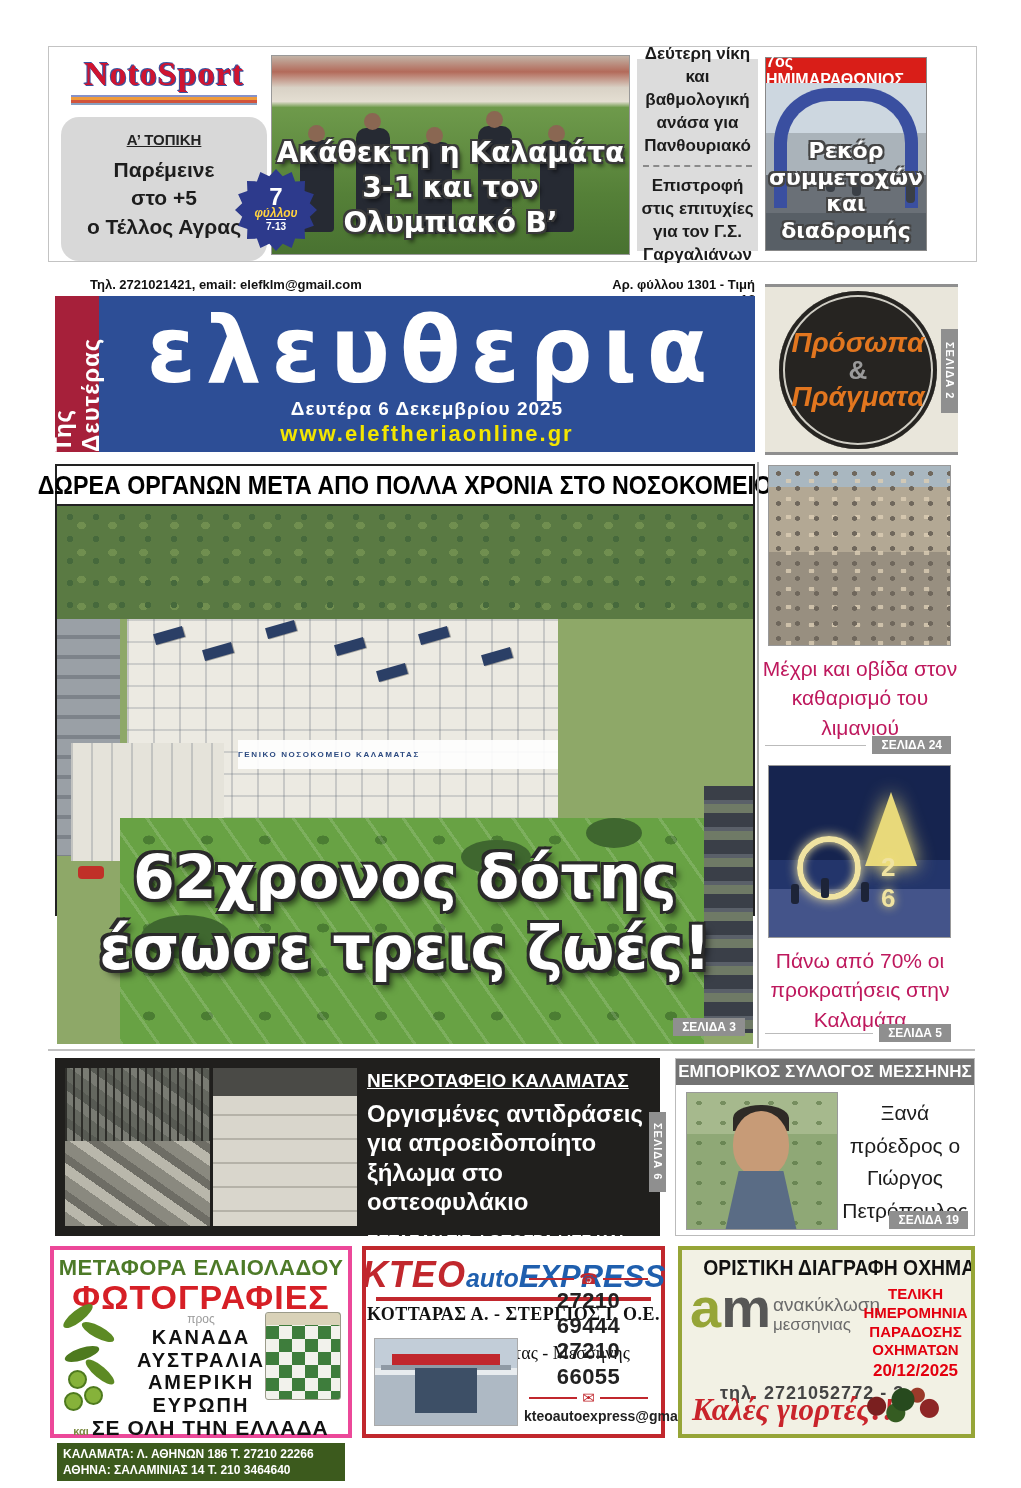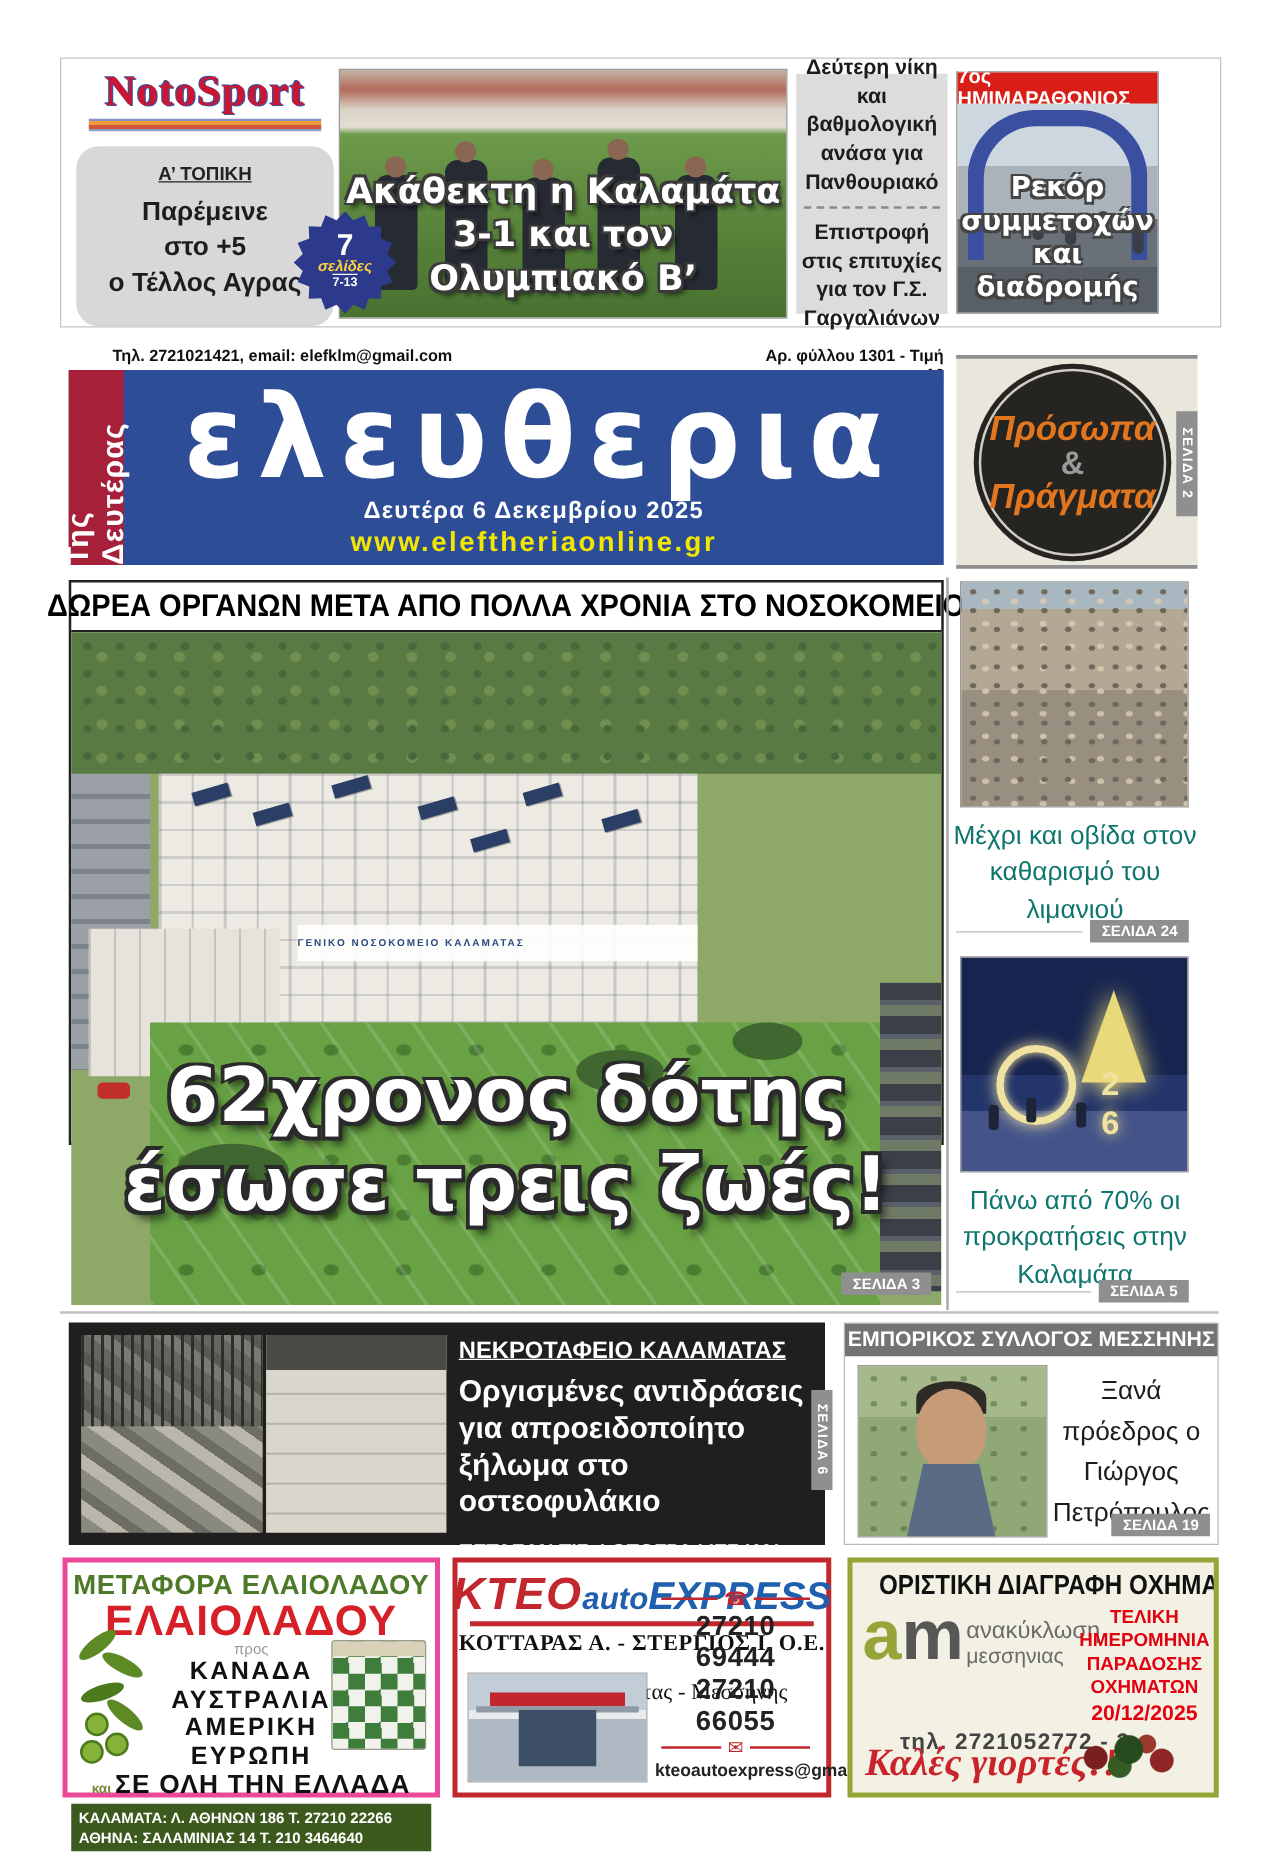--- a/index.html
+++ b/index.html
@@ -110,21 +110,21 @@
                radial-gradient(rgba(220,205,180,.8) 18%,transparent 19%) 8px 6px/23px 18px,
                linear-gradient(180deg,#a9b7c0 0 12%,#b3a894 12% 48%,#988f80 48% 100%);}
   .xmas{top:765px;height:173px;background:linear-gradient(180deg,#16244f 0 55%,#23356b 55% 72%,#44548a 72% 100%);}
   .tree{position:absolute;left:96px;top:26px;width:0;height:0;border-left:26px solid transparent;border-right:26px solid transparent;
     border-bottom:74px solid #e8d97a;filter:drop-shadow(0 0 10px #f4e27a);}
   .ring{position:absolute;left:28px;top:70px;width:52px;height:52px;border:6px solid #f0e3a1;border-radius:50%;
     box-shadow:0 0 12px #f0e3a1, inset 0 0 8px #f0e3a1;}
   .glow-digits{position:absolute;left:112px;top:86px;color:#f0e3a1;font-weight:bold;font-size:26px;letter-spacing:14px;
     text-shadow:0 0 10px #f4e27a;}
   .figure{position:absolute;width:8px;height:20px;background:#1d2438;border-radius:3px;}
-  .sb-caption{position:absolute;left:762px;width:196px;text-align:center;font-size:21px;color:#0f766e;line-height:1.4;}
+  .sb-caption{position:absolute;left:762px;width:196px;text-align:center;font-size:21px;color:#be185d;line-height:1.4;}
   .sb-badgerow{position:absolute;left:765px;width:186px;display:flex;align-items:center;}
   .sb-badgerow .rule{flex:1;height:1px;background:#bbb;margin-right:6px;}
 
   
   .cemetery{position:absolute;left:55px;top:1058px;width:605px;height:178px;background:#201f1d;}
   .cem-photos{position:absolute;left:10px;top:10px;width:292px;height:158px;display:flex;gap:3px;}
   .cem-p1{flex:1;background:repeating-linear-gradient(35deg,#8a897f 0 12px,#b9b7ab 12px 22px,#6e6d65 22px 30px),#7b7a72;}
   .cem-p1i{width:100%;height:46%;background:repeating-linear-gradient(90deg,#2e2e2a 0 2px,transparent 2px 8px),rgba(70,75,70,.55);}
   .cem-p2{flex:1;background:repeating-linear-gradient(180deg,#d9d6cc 0 22px,#b5b2a8 22px 24px),#d9d6cc;position:relative;}
   .cem-p2 .sky{position:absolute;left:0;top:0;width:100%;height:18%;background:#4a4a46;}
@@ -220,21 +220,21 @@
       <div class="noto-stripes"></div>
       <div class="noto-box">
         <div class="noto-league">Α’ ΤΟΠΙΚΗ</div>
         <div class="noto-line">Παρέμεινε</div>
         <div class="noto-line">στο +5</div>
         <div class="noto-line">ο Τέλλος Αγρας</div>
       </div>
     </div>
     <div class="starburst">
       <span class="sb-num">7</span>
-      <span class="sb-word">σελίδες</span>
+      <span class="sb-word">φύλλου</span>
       <span class="sb-range">7-13</span>
     </div>
 
     <div class="match-photo">
       <div class="pl" style="left:28px;bottom:22px;">
           <div class="head"></div>
         </div>
       <div class="pl" style="left:84px;bottom:26px;height:100px;">
           <div class="head"></div>
         </div>
@@ -375,21 +375,21 @@
       <div class="emp-hair"></div>
       <div class="emp-head"></div>
       <div class="emp-shirt"></div>
     </div>
     <div class="emp-caption">Ξανά πρόεδρος ο Γιώργος Πετρόπουλος</div>
     <span class="badge emp-badge">ΣΕΛΙΔΑ 19</span>
   </div>
 
   <div class="ad-olive">
     <div class="ol-title">ΜΕΤΑΦΟΡΑ ΕΛΑΙΟΛΑΔΟΥ</div>
-    <div class="ol-brand">ΕΛΑΙΟΛΑΔΟΥ</div>
+    <div class="ol-brand">ΦΩΤΟΓΡΑΦΙΕΣ</div>
     <div class="ol-pros">προς</div>
     <div class="ol-dest">ΚΑΝΑΔΑ</div>
     <div class="ol-dest">ΑΥΣΤΡΑΛΙΑ</div>
     <div class="ol-dest">ΑΜΕΡΙΚΗ</div>
     <div class="ol-dest">ΕΥΡΩΠΗ</div>
     <div class="ol-greece">
       <span>και</span>
       <b>ΣΕ ΟΛΗ ΤΗΝ ΕΛΛΑΔΑ</b>
     </div>
     <div class="ol-footer">

